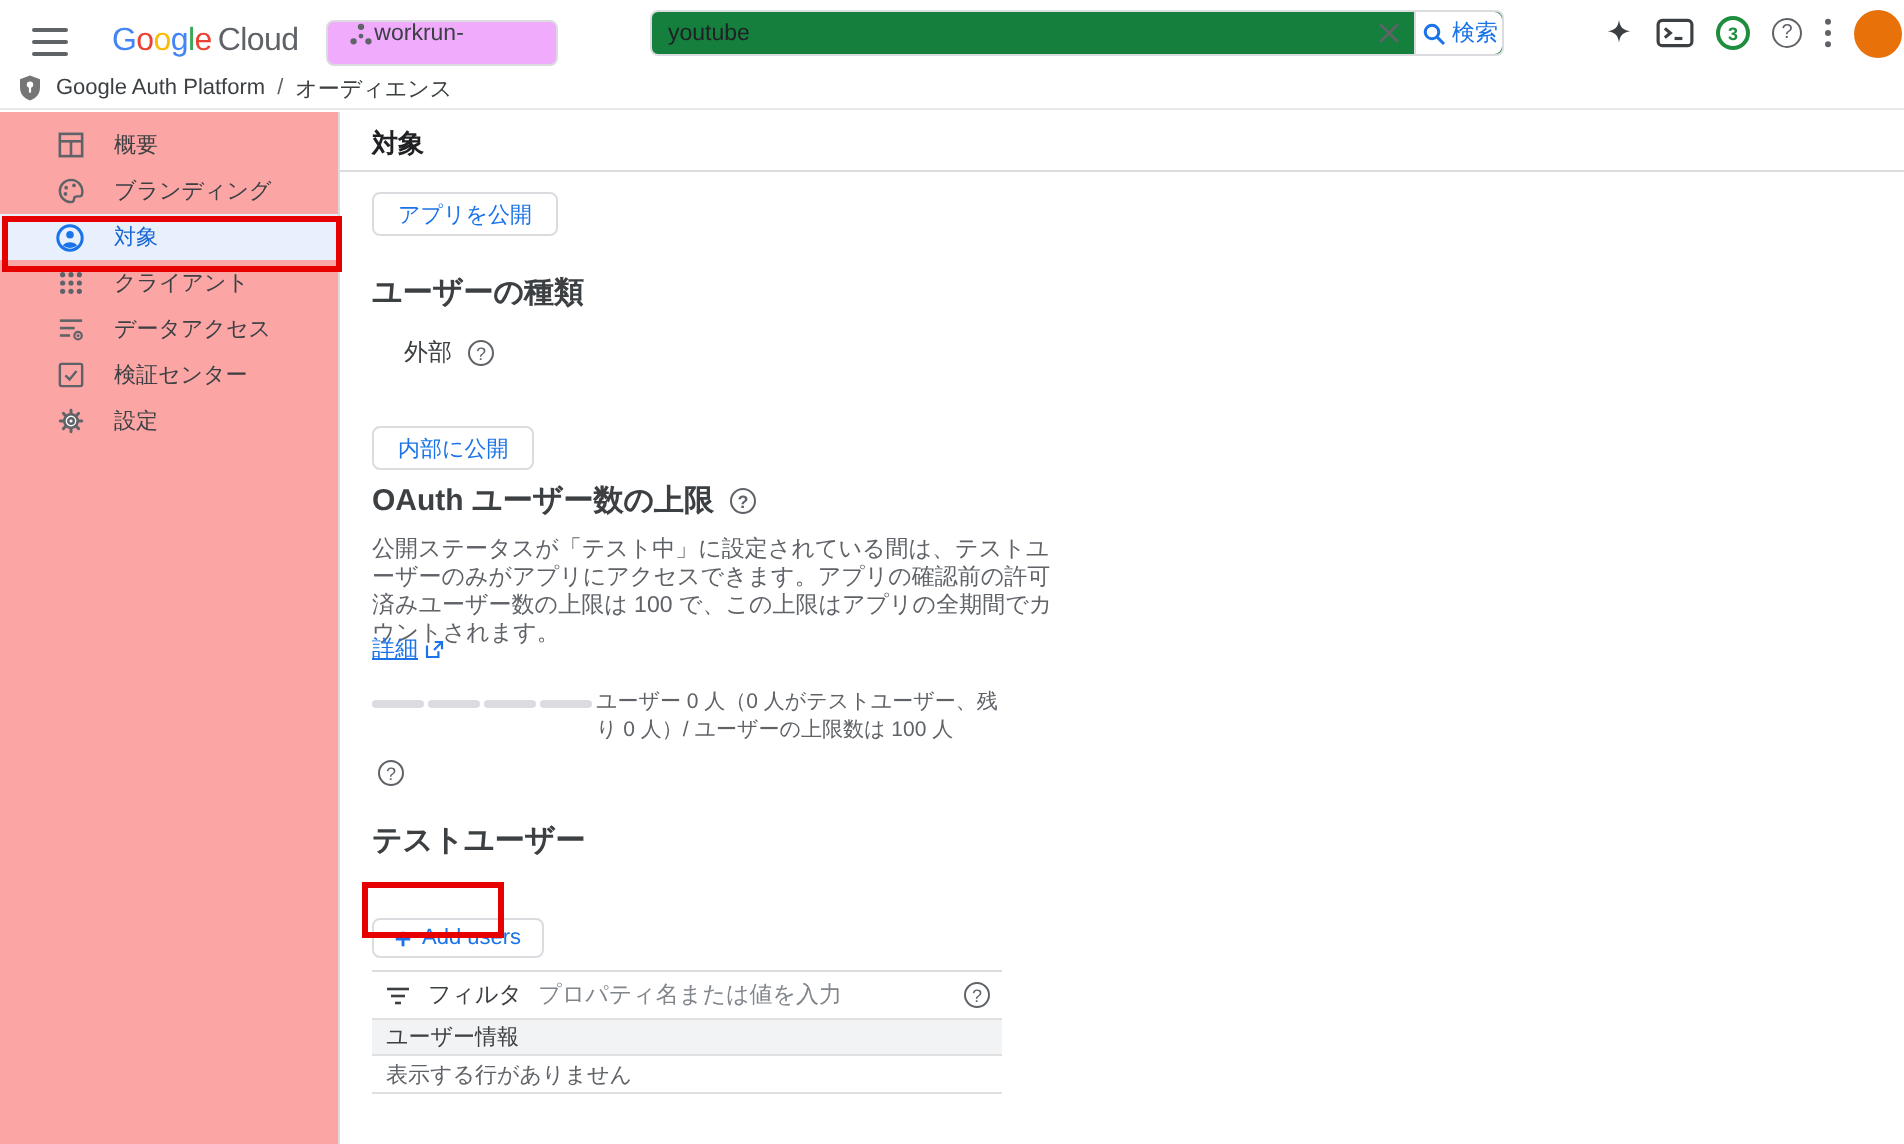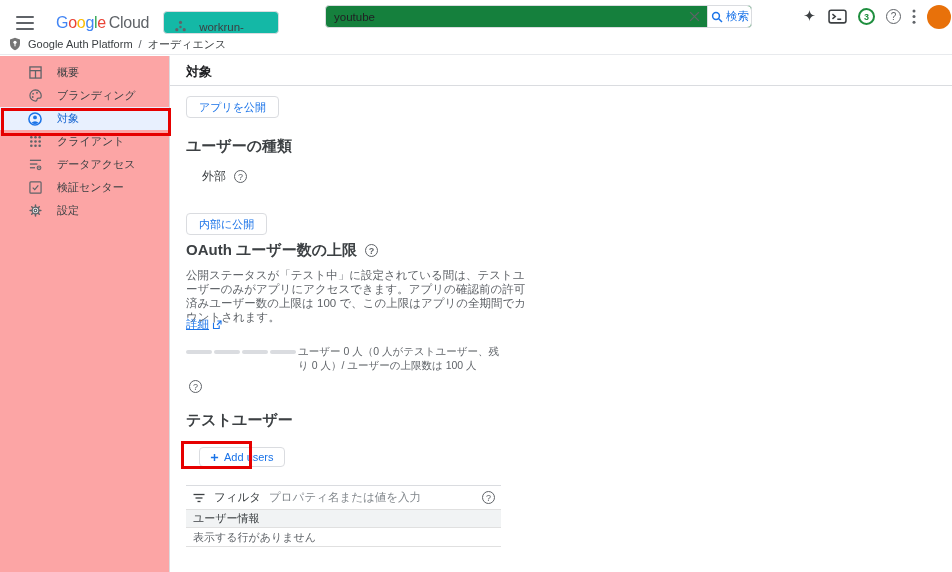--- a/index.html
+++ b/index.html
@@ -6,34 +6,34 @@
   html,body { background:#fff; }
   .screen {
     position:relative; width:952px; height:572px; overflow:hidden;
     font-family:"Liberation Sans","DejaVu Sans",sans-serif;
     color:#3c4043; background:#fff;
   }
   
   .topbar {
     position:absolute; top:0; left:0; right:0; height:48px;
     display:flex; align-items:center; padding-left:16px;
-    border-bottom:3px solid #eab308; background:#fff;
+    border-bottom:6px solid #eab308; background:#fff;
   }
   .hamburger { width:18px; height:14px; display:flex; flex-direction:column; justify-content:space-between; cursor:pointer; margin-right:22px; }
   .hamburger span { display:block; height:2px; background:#5f6368; border-radius:1px; }
   .logo { font-size:16px; letter-spacing:-0.3px; white-space:nowrap; margin-right:14px; }
   .logo .l0,.logo .l3 { color:#4285f4; }
   .logo .l1,.logo .l5 { color:#ea4335; }
   .logo .l2 { color:#fbbc04; }
   .logo .l4 { color:#34a853; }
   .logo .cloud { color:#5f6368; margin-left:3px; }
   .project-pill {
-    height:23px; min-width:116px; display:flex; align-items:flex-end; gap:12px;
+    height:23px; min-width:116px; display:flex; align-items:flex-start; gap:0;
     border:1px solid #dadce0; border-radius:4px; padding:0 10px 0 9px;
-    font-size:11.5px; color:#3c4043; cursor:pointer; background:#14b8a6;
+    font-size:11.5px; color:#3c4043; cursor:pointer; background:#f0abfc;
   }
   .searchbox {
     position:absolute; left:325px; top:5px; width:427px; height:23px;
     border:1px solid #dadce0; border-radius:4px; display:flex; align-items:stretch; background:#15803d;
   }
   .searchbox input {
     flex:1; border:none; outline:none; font-size:11.5px; color:#202124;
     padding:0 8px; font-family:inherit; background:transparent;
   }
   .clear-btn { width:26px; display:flex; align-items:center; justify-content:center; cursor:pointer; }
@@ -88,21 +88,21 @@
   .h-oauth { top:186px; }
   .h-testusers { top:356px; }
   .row-external { position:absolute; left:32px; top:113px; display:flex; align-items:center; gap:8px; font-size:12px; color:#3c4043; }
   .oauth-desc { position:absolute; left:16px; top:213px; width:350px; font-size:11.5px; line-height:14px; color:#5f6368; }
   .learn-more { position:absolute; left:16px; top:262px; font-size:11.5px; color:#1a73e8; text-decoration:underline; display:inline-flex; align-items:center; gap:3px; cursor:pointer; }
   .usage-row { position:absolute; left:16px; top:289px; display:flex; gap:2px; }
   .meter { display:flex; gap:2px; margin-top:6px; }
   .meter span { width:26px; height:4px; background:#dadce0; border-radius:2px; display:block; }
   .usage-text { width:208px; font-size:10.5px; line-height:14px; color:#5f6368; }
   .usage-help { position:absolute; left:19px; top:325px; }
-  .btn-addusers { position:absolute; left:16px; top:392px; height:20px; padding:0 10px;margin-left:13px; }
+  .btn-addusers { position:absolute; left:16px; top:404px; height:20px; padding:0 10px; }
   
   .table { position:absolute; left:16px; top:430px; width:315px; font-size:11px; }
   .filter-row { height:24px; display:flex; align-items:center; gap:8px; border-top:1px solid #dadce0; padding:0 6px; cursor:text; }
   .filter-label { color:#3c4043; font-size:11.5px; }
   .filter-ph { color:#80868b; font-size:11.5px; flex:1; }
   .header-row { height:19px; display:flex; align-items:center; padding:0 7px; background:#f1f3f4; border-top:1px solid #e0e0e0; border-bottom:1px solid #e0e0e0; color:#3c4043; }
   .empty-row { height:19px; display:flex; align-items:center; padding:0 7px; color:#5f6368; border-bottom:1px solid #e0e0e0; }
   
   .anno { position:absolute; border:3px solid #e60000; z-index:10; pointer-events:none; }
   .anno-sidebar { left:1px; top:108px; width:170px; height:28px; }

